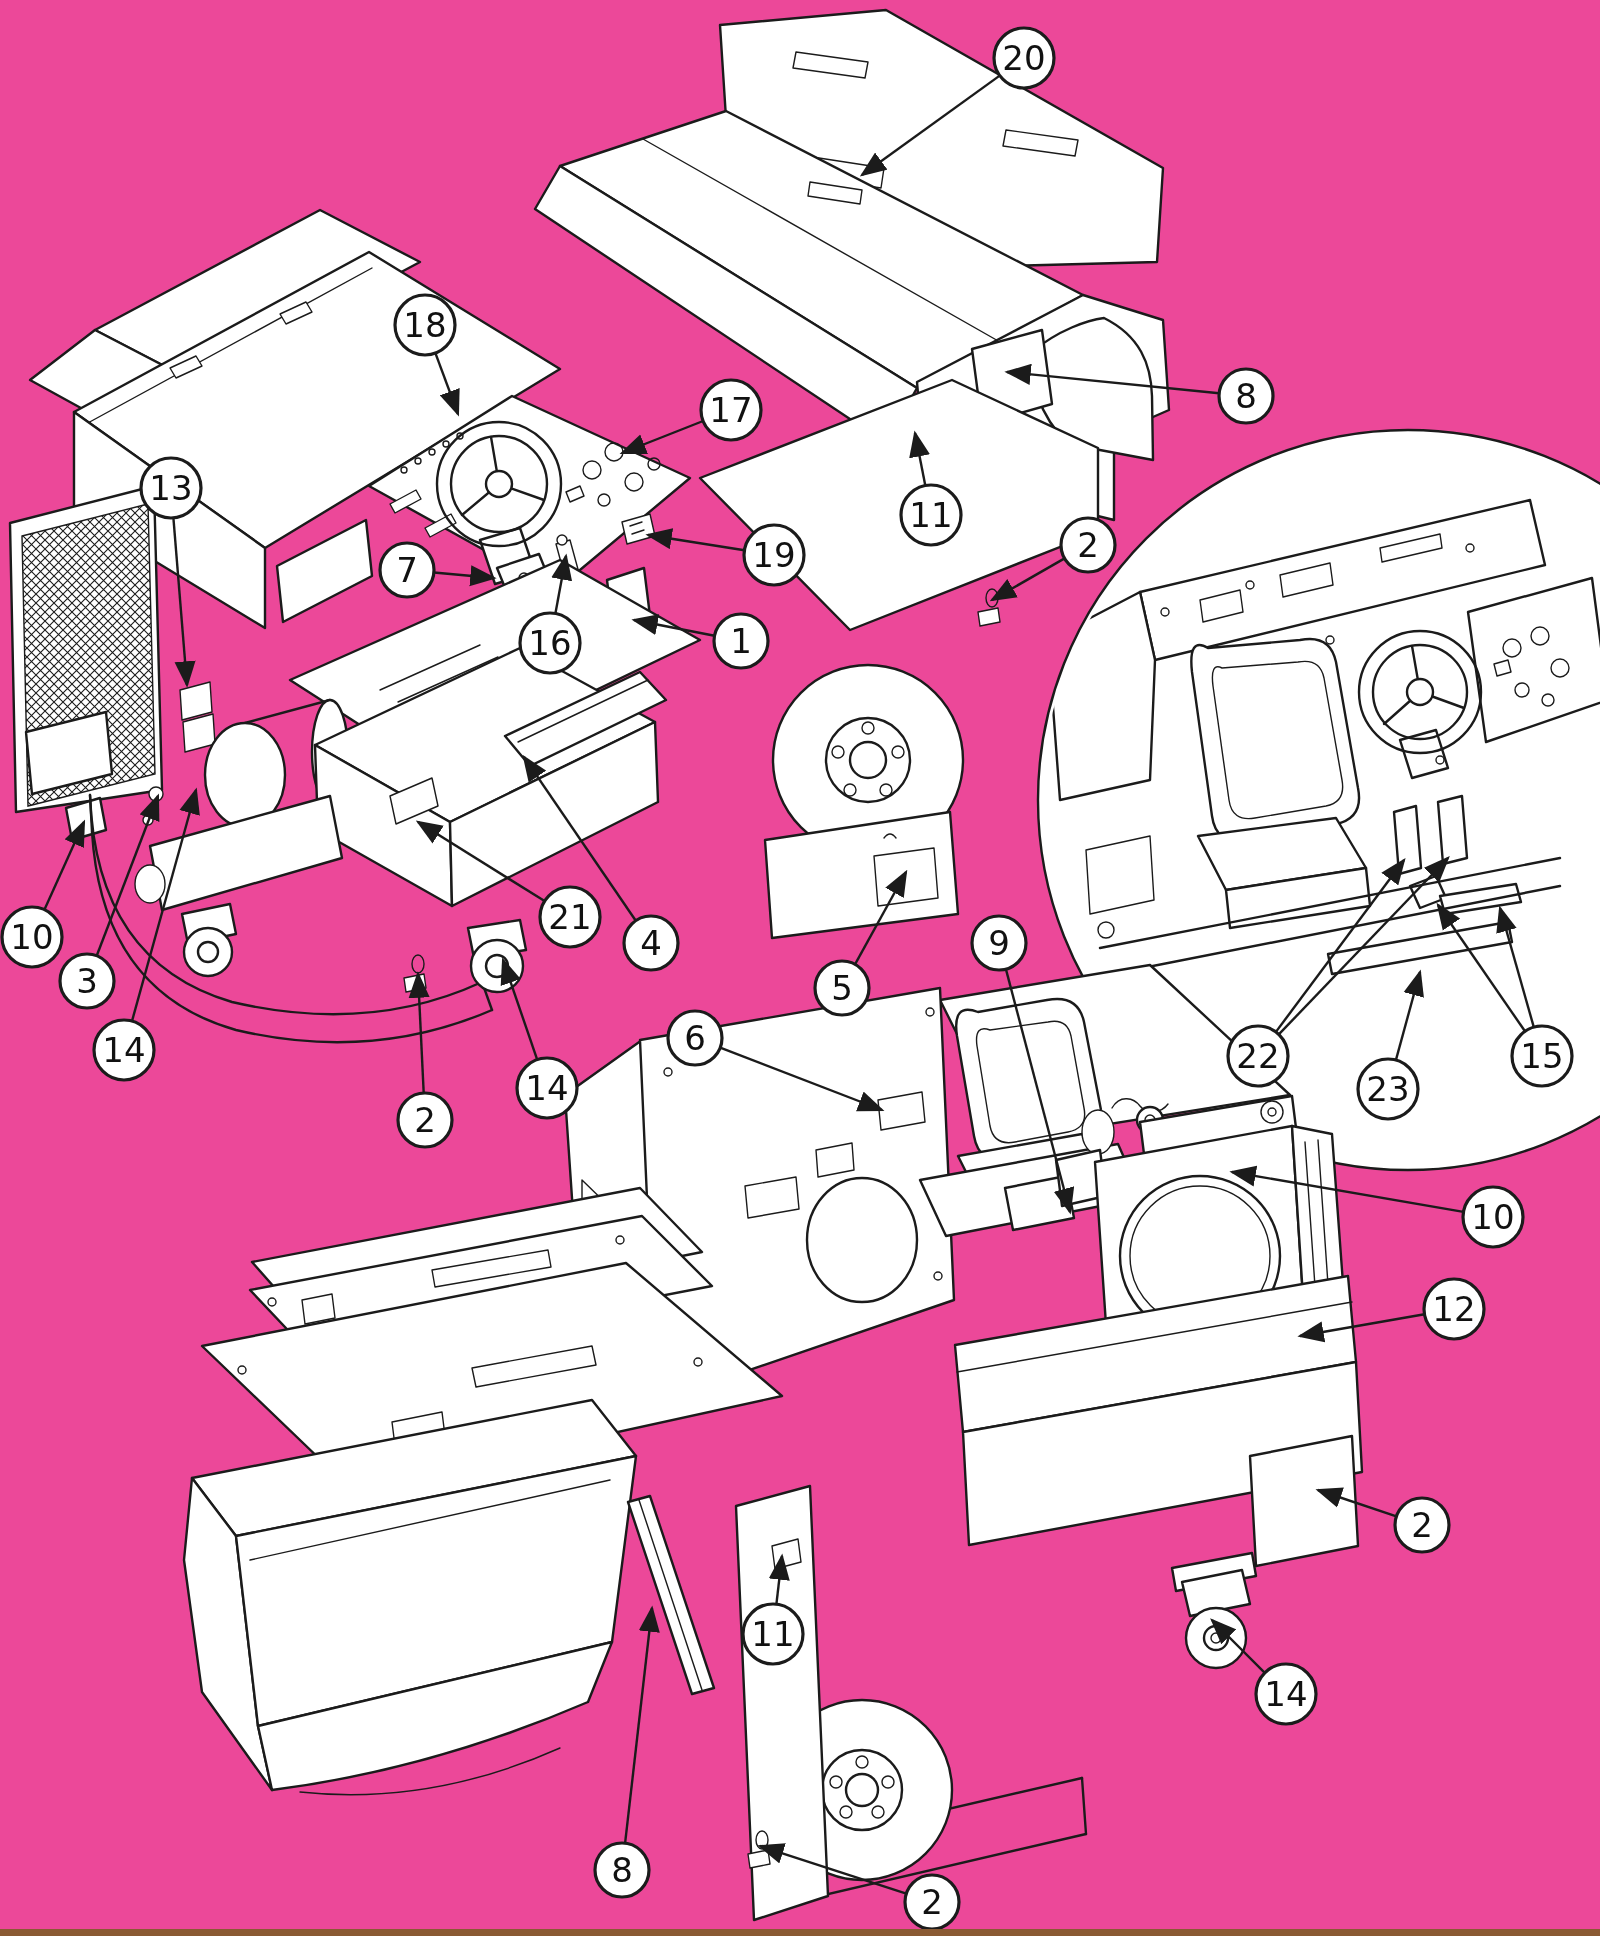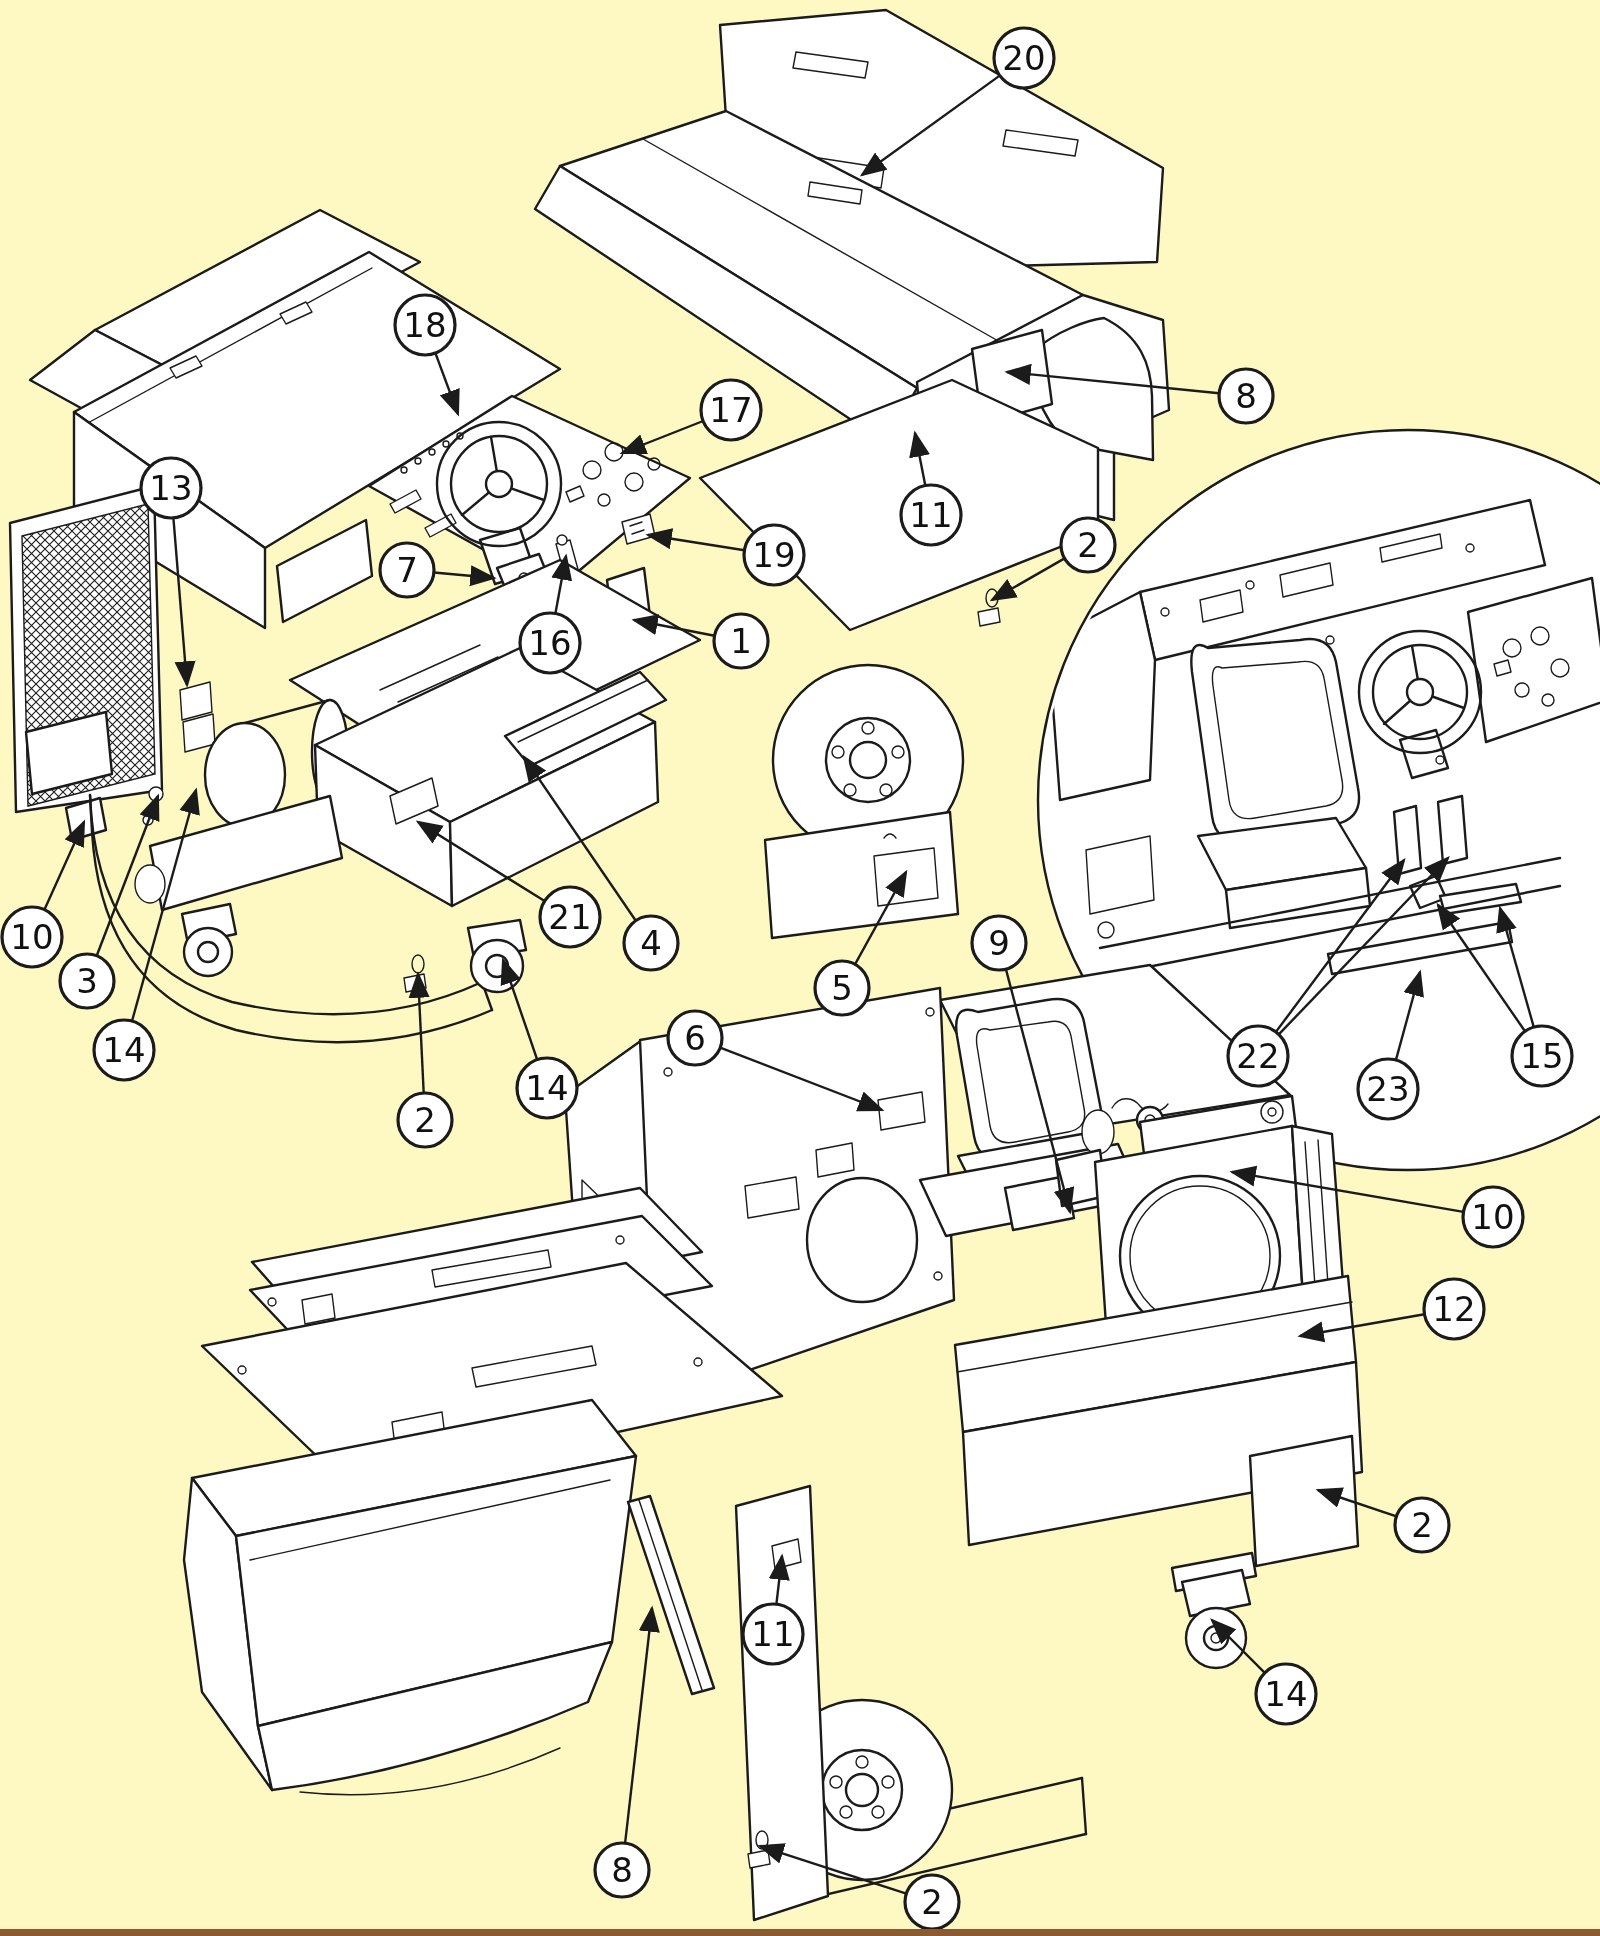--- a/index.html
+++ b/index.html
@@ -1,18 +1,18 @@
 <!DOCTYPE html>
 <html><head>
 <meta charset="utf-8">
 <style>
   *{box-sizing:border-box}
   html,body{margin:0;padding:0;background:#ffffff}
   body{font-family:"DejaVu Sans",sans-serif}
-  .page{position:relative;width:1600px;height:1936px;background:#fef9c3;overflow:hidden}
+  .page{position:relative;width:1600px;height:1936px;background:#ec4899;overflow:hidden}
   .page svg{position:absolute;left:0;top:0}
   .s2{fill:none;stroke:#1b1b1b;stroke-width:2.4;stroke-linejoin:round;stroke-linecap:round}
   .s1{fill:none;stroke:#1b1b1b;stroke-width:1.4;stroke-linejoin:round;stroke-linecap:round}
   .w{fill:#ffffff;stroke:#1b1b1b;stroke-width:2.4;stroke-linejoin:round}
   .w1{fill:#ffffff;stroke:#1b1b1b;stroke-width:1.4;stroke-linejoin:round}
   .balloon{fill:#ffffff;stroke:#1b1b1b;stroke-width:3.2}
   .balloon-num{font:400 34px "DejaVu Sans",sans-serif;text-anchor:middle;dominant-baseline:middle;fill:#111}
   .leader{stroke:#1b1b1b;stroke-width:2.4;fill:none}
   .footer-rule{position:absolute;left:0;bottom:0;width:100%;height:7px}
 </style>

